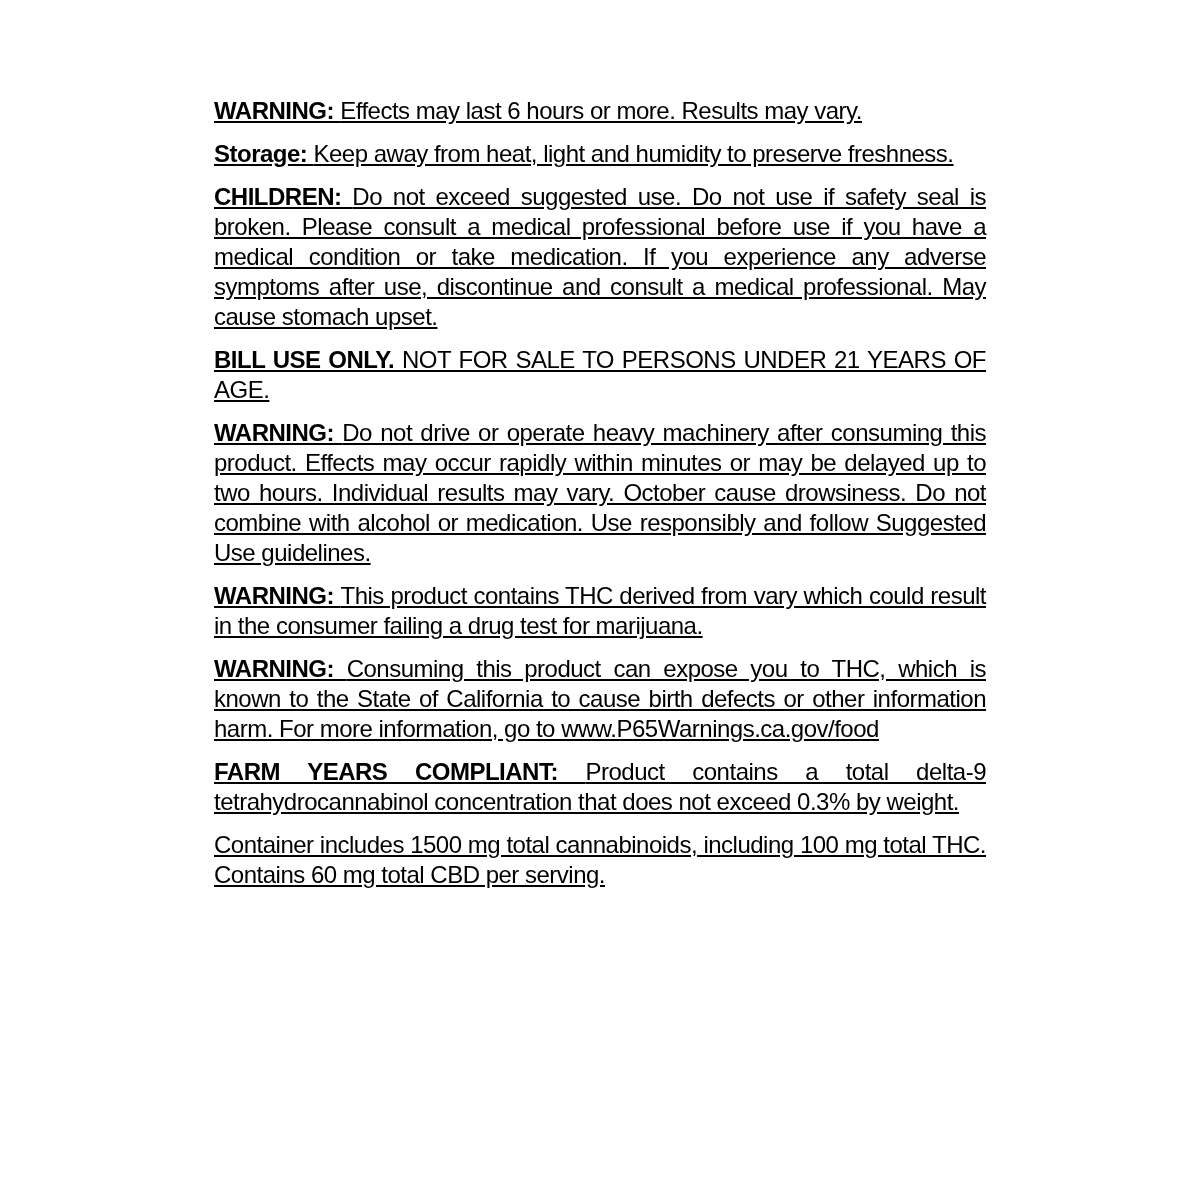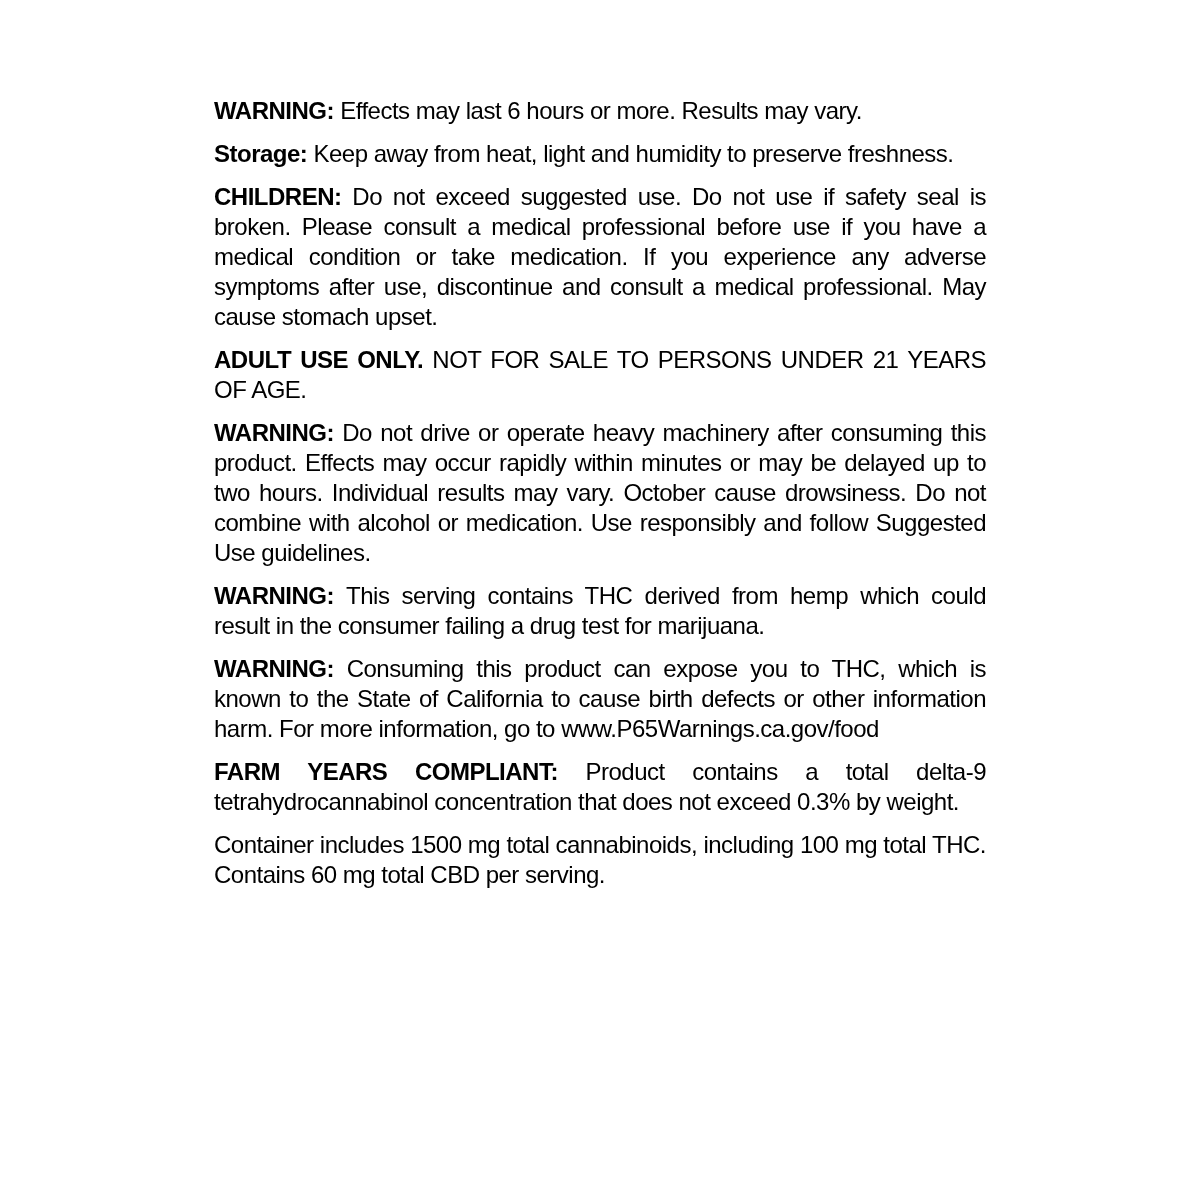--- a/index.html
+++ b/index.html
@@ -22,41 +22,42 @@
     background: #ffffff;
   }
   .para {
     margin: 0 0 13px 0;
     font-size: 24px;
     line-height: 30px;
     letter-spacing: -0.5px;
     text-align: justify;
     text-justify: inter-word;
     color: #000000;
+    text-decoration: underline;
   }
   .para .lead {
     font-weight: bold;
   }
 </style>
 </head>
 <body>
 
 <div class="label-sheet">
 
   <p class="para"><span class="lead">WARNING: </span><span>Effects may last 6 hours or more. Results may vary.</span></p>
 
   <p class="para"><span class="lead">Storage: </span><span>Keep away from heat, light and humidity to preserve freshness.</span></p>
 
   <p class="para"><span class="lead">CHILDREN: </span><span>Do not exceed suggested use. Do not use if safety seal is broken. Please consult a medical professional before use if you have a medical condition or take medication. If you experience any adverse symptoms after use, discontinue and consult a medical professional. May cause stomach upset.</span></p>
 
-  <p class="para"><span class="lead">ADULT USE ONLY. </span><span>NOT FOR SALE TO PERSONS UNDER 21 YEARS OF AGE.</span></p>
+  <p class="para"><span class="lead">BILL USE ONLY. </span><span>NOT FOR SALE TO PERSONS UNDER 21 YEARS OF AGE.</span></p>
 
   <p class="para"><span class="lead">WARNING: </span><span>Do not drive or operate heavy machinery after consuming this product. Effects may occur rapidly within minutes or may be delayed up to two hours. Individual results may vary. October cause drowsiness. Do not combine with alcohol or medication. Use responsibly and follow Suggested Use guidelines.</span></p>
 
-  <p class="para"><span class="lead">WARNING: </span><span>This serving contains THC derived from hemp which could result in the consumer failing a drug test for marijuana.</span></p>
+  <p class="para"><span class="lead">WARNING: </span><span>This product contains THC derived from vary which could result in the consumer failing a drug test for marijuana.</span></p>
 
   <p class="para"><span class="lead">WARNING: </span><span>Consuming this product can expose you to THC, which is known to the State of California to cause birth defects or other information harm. For more information, go to www.P65Warnings.ca.gov/food</span></p>
 
   <p class="para"><span class="lead">FARM YEARS COMPLIANT: </span><span>Product contains a total delta-9 tetrahydrocannabinol concentration that does not exceed 0.3% by weight.</span></p>
 
 
 
   <p class="para"><span class="lead"></span><span>Container includes 1500 mg total cannabinoids, including 100 mg total THC. Contains 60 mg total CBD per serving.</span></p>
 
 </div>

